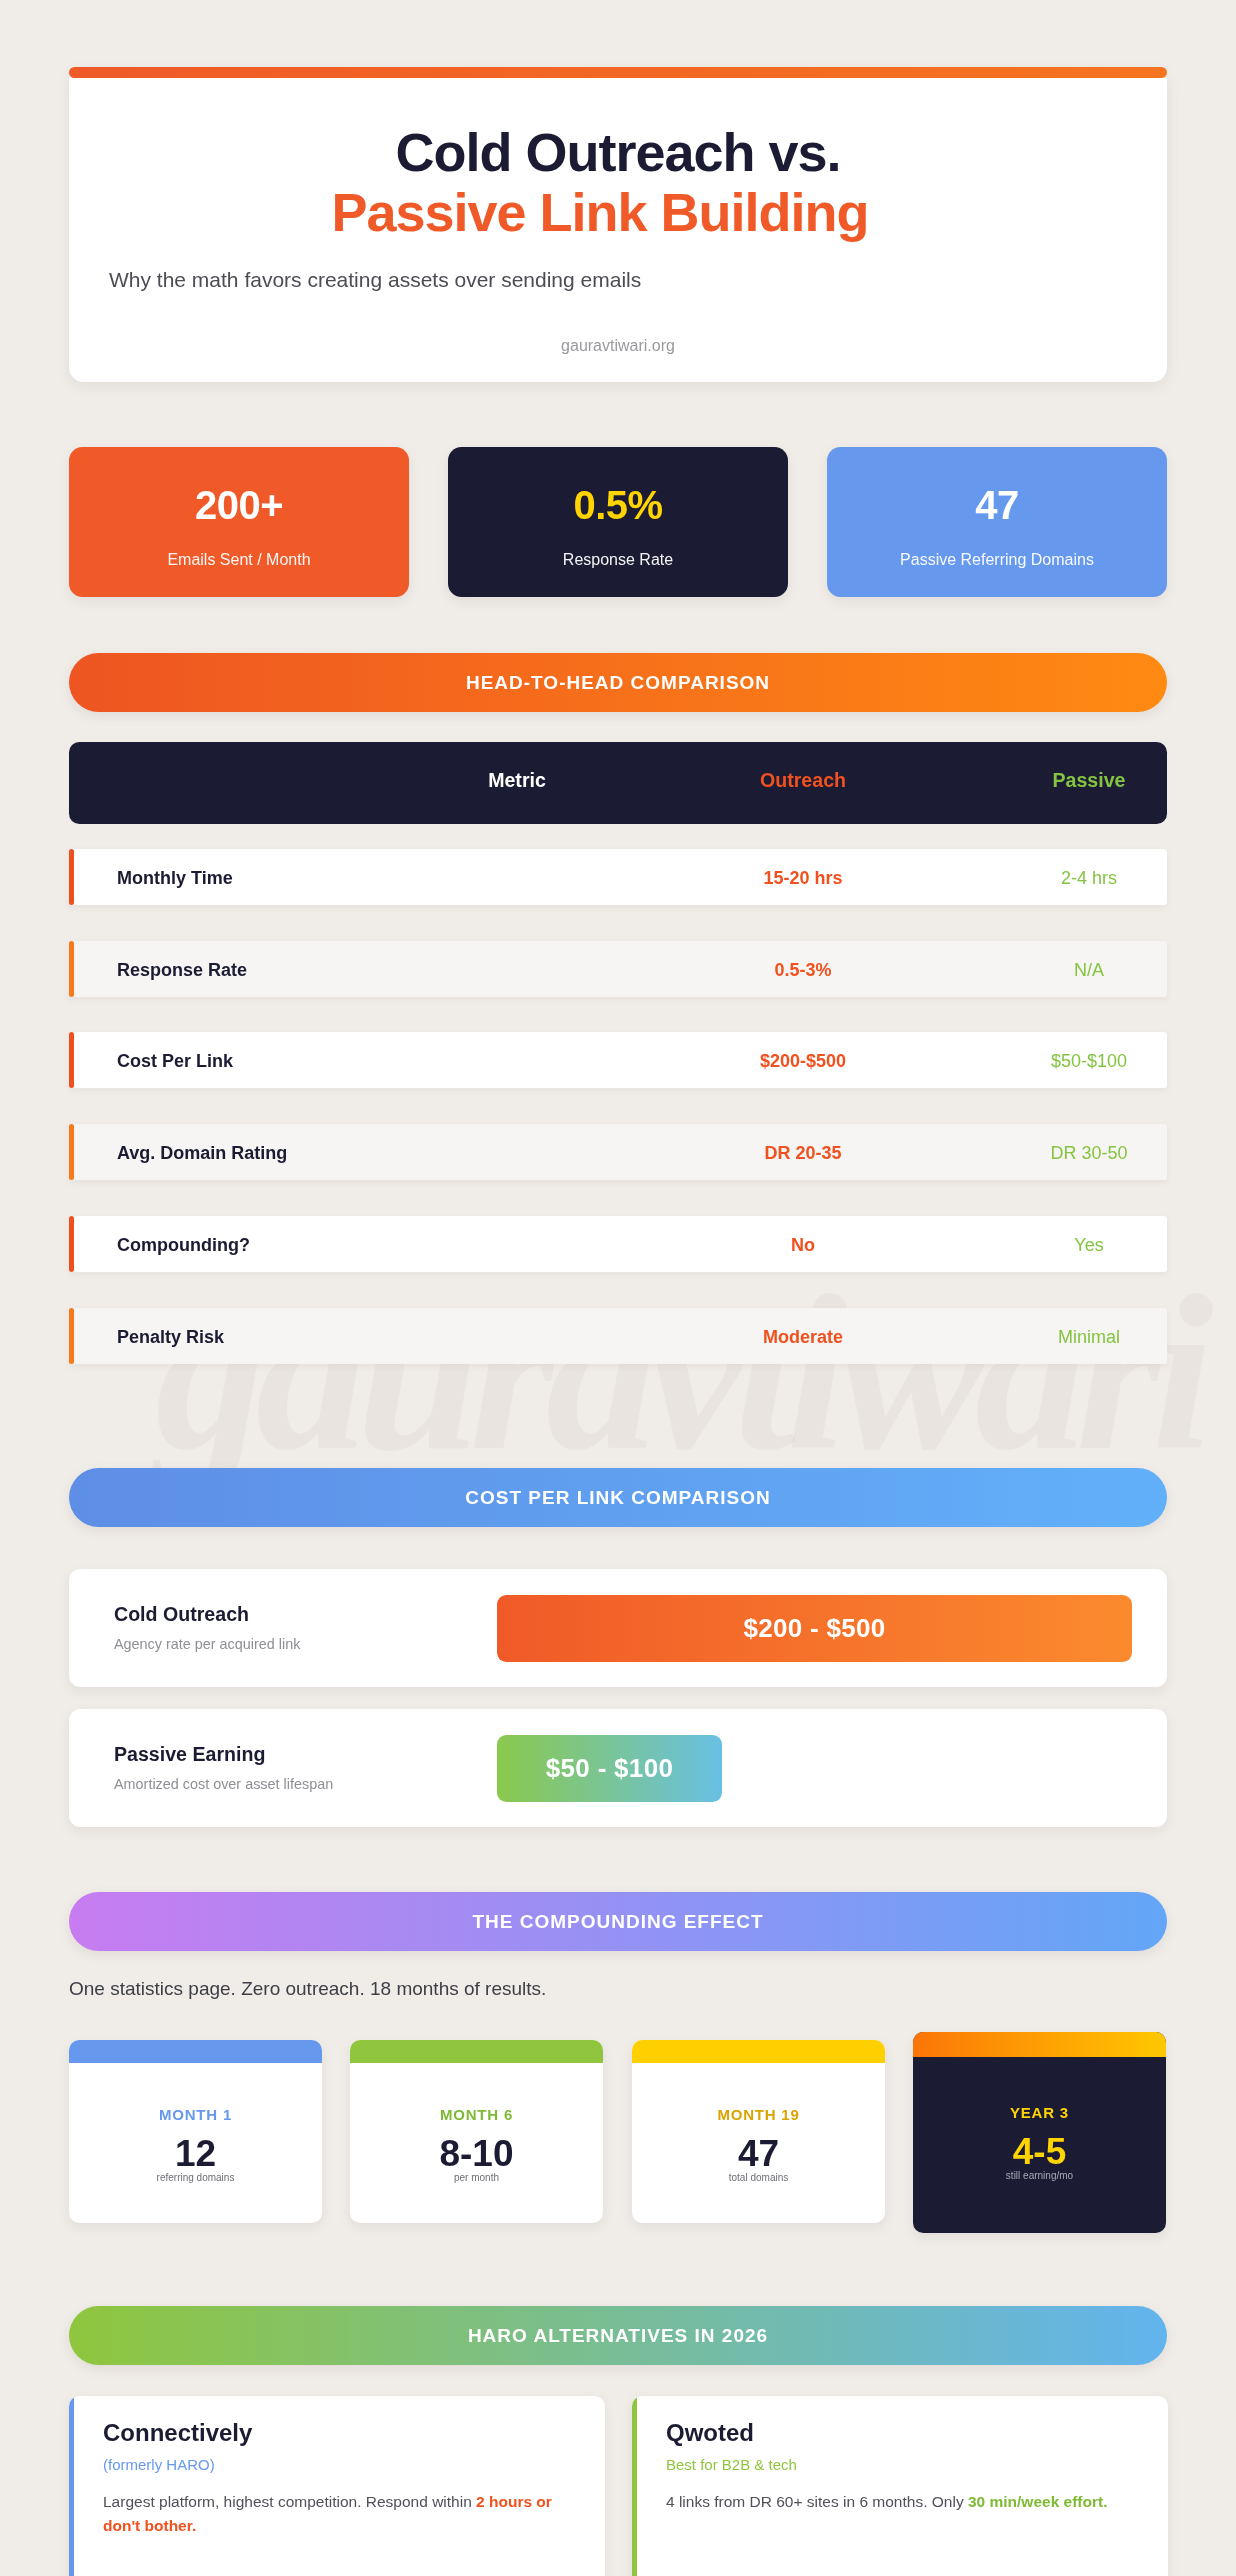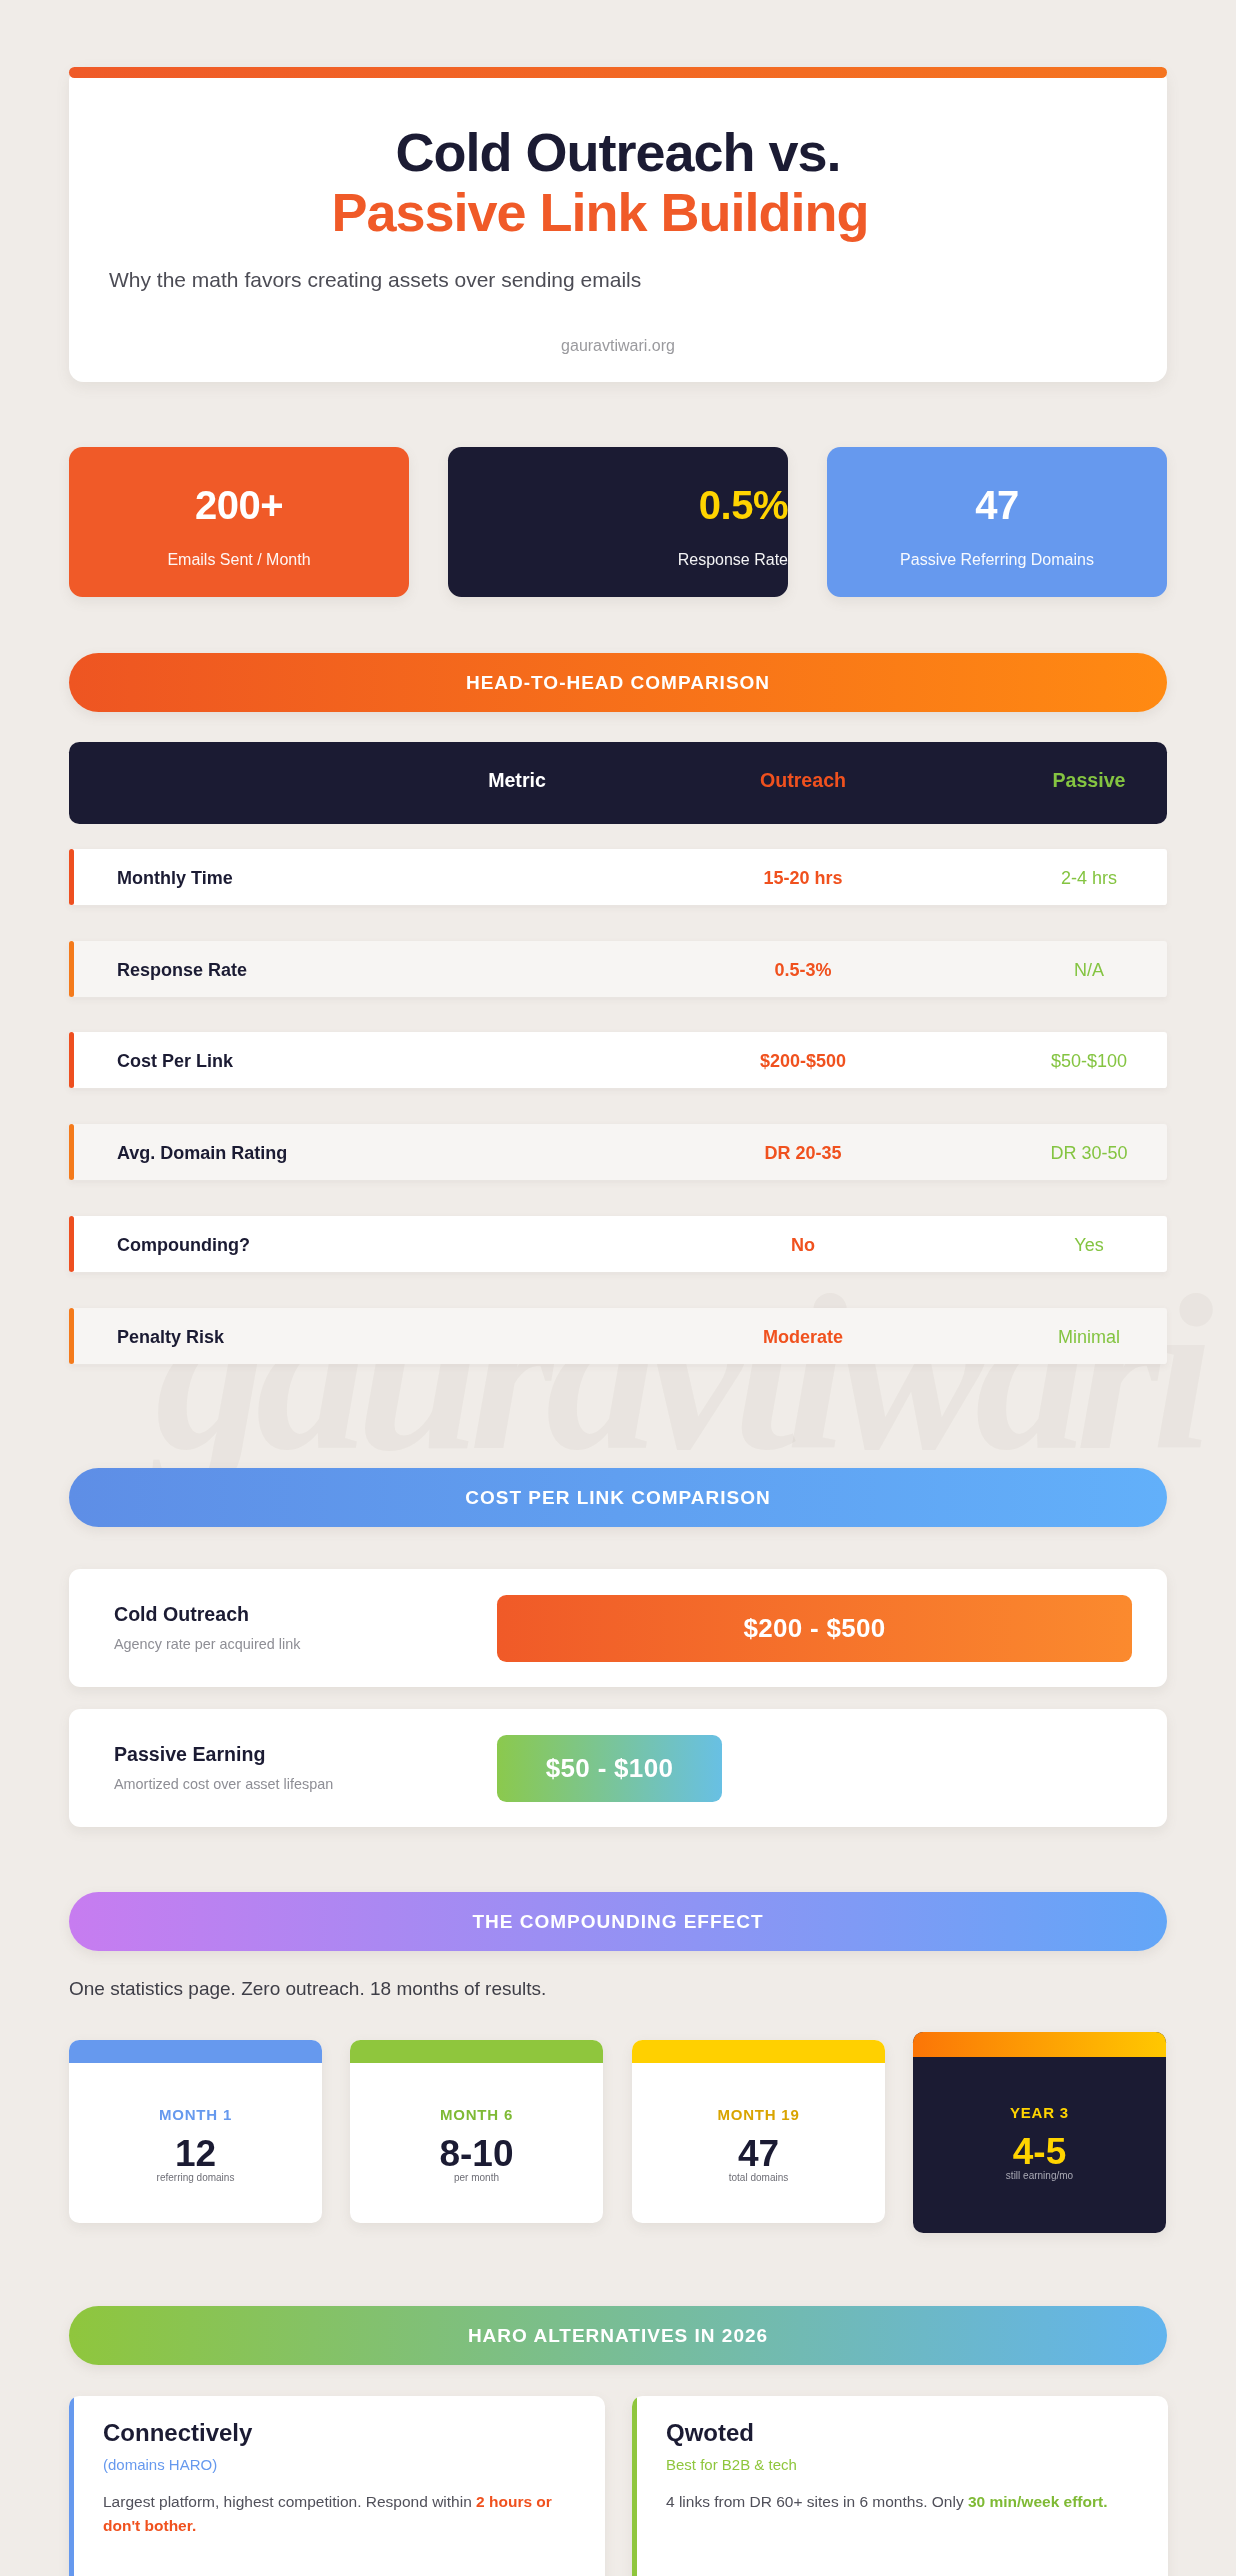--- a/index.html
+++ b/index.html
@@ -89,21 +89,21 @@
   
   .stats { position:absolute; left:69px; top:447px; width:1098px; height:150px; }
   .stat {
     position:absolute; top:0;
     width:340px; height:150px;
     border-radius:13.4px;
     box-shadow:0 4.1px 11.3px rgba(120,105,95,0.10);
     text-align:center;
   }
   .stat:nth-child(1){ left:0; background:#F05A28; }
-  .stat:nth-child(2){ left:379px; background:#1B1B33;text-align:right; }
+  .stat:nth-child(2){ left:379px; background:#1B1B33; }
   .stat:nth-child(3){ left:758px; background:#6699EE; }
   .stat-value {
     margin-top:38px;
     font-size:40px; font-weight:bold; letter-spacing:-0.5px;
     color:#FFFFFF; line-height:1;
   }
   .stat:nth-child(2) .stat-value { color:#FFD400; }
   .stat-label {
     margin-top:26px;
     font-size:16px; color:#FFFFFF; opacity:.95;
@@ -356,21 +356,21 @@
     <div class="tl-period" style="color:#FFD400;margin-top:47px;">YEAR 3</div>
     <div class="tl-value" style="color:#FFD400;">4-5</div>
     <div class="tl-note" style="color:#A9A9B4;">still earning/mo</div>
   </div>
 
   <div class="banner banner-green">HARO ALTERNATIVES IN 2026</div>
 
   <div class="haro" style="left:69px;top:2396px;height:196px;">
     <div class="accent" style="background:#6699EE;"></div>
     <div class="haro-name">Connectively</div>
-    <div class="haro-tag" style="color:#6699EE;">(domains HARO)</div>
+    <div class="haro-tag" style="color:#6699EE;">(formerly HARO)</div>
     <div class="haro-desc"><span>Largest platform, highest competition. Respond within </span><b style="color:#F0511E;">2 hours or don't bother.</b></div>
   </div>
 
   <div class="haro" style="left:632px;top:2396px;height:196px;">
     <div class="accent" style="background:#8FC63D;"></div>
     <div class="haro-name">Qwoted</div>
     <div class="haro-tag" style="color:#8FC63D;">Best for B2B &amp; tech</div>
     <div class="haro-desc"><span>4 links from DR 60+ sites in 6 months. Only </span><b style="color:#7FBA35;">30 min/week effort.</b></div>
   </div>
 

